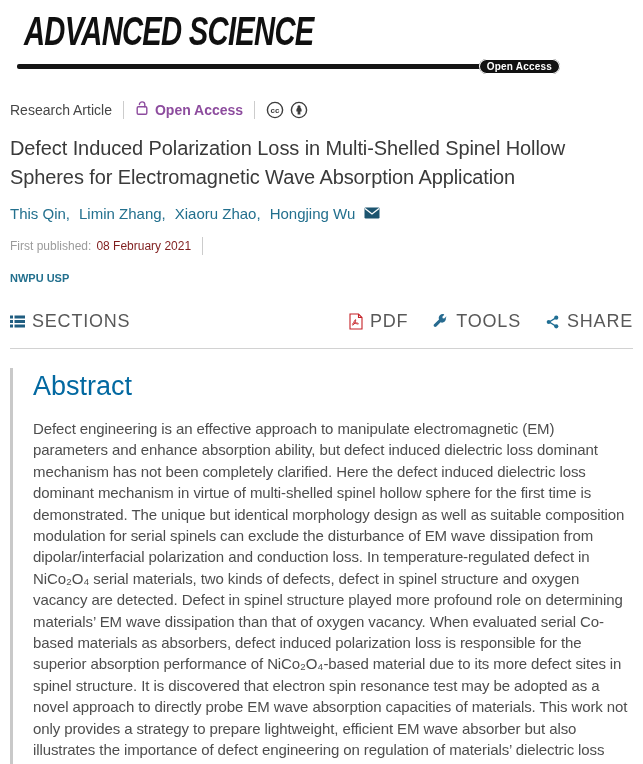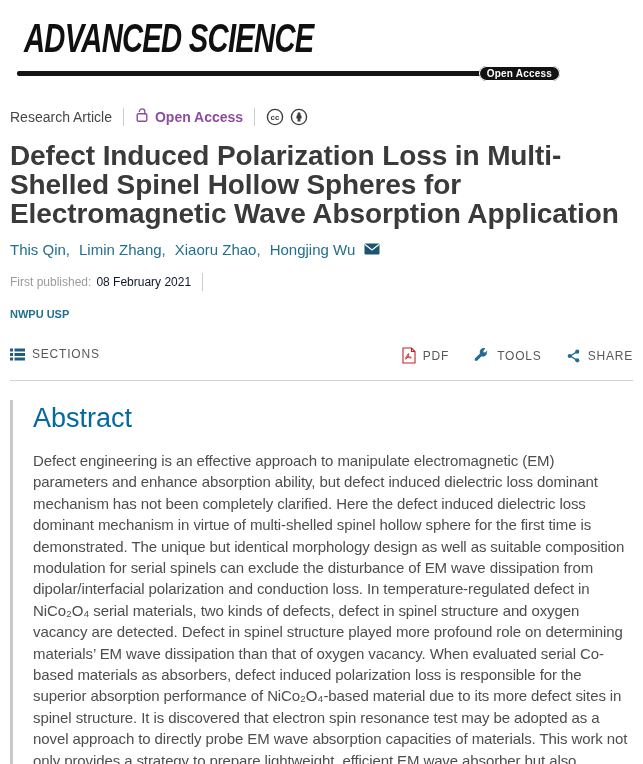--- a/index.html
+++ b/index.html
@@ -4,21 +4,21 @@
 <style>
   html,body{margin:0;padding:0;background:#fff;}
   body{
     width:643px;height:764px;overflow:hidden;
     font-family:"Liberation Sans","DejaVu Sans",sans-serif;
     -webkit-font-smoothing:antialiased;
   }
   .page{padding:0 10px;}
 
   
-  .journal-header{padding-top:19px;}
+  .journal-header{padding-top:12px;}
   .logo{
     margin-left:14px;
     font-size:40px;line-height:38px;font-weight:bold;font-style:italic;
     letter-spacing:-1px;color:#101010;white-space:nowrap;
     transform:scaleX(.73);transform-origin:left center;
   }
   .logo-rule{display:flex;align-items:center;margin:9px 73px 0 7px;}
   .rule-bar{flex:1;height:5px;background:#141414;border-radius:2px;}
   .oa-badge{
     flex:0 0 auto;background:#121212;color:#fff;font-size:10px;font-weight:bold;
@@ -28,37 +28,37 @@
 
   
   .meta-row{display:flex;align-items:center;margin-top:26px;font-size:14px;color:#464646;}
   .vdiv{width:1px;height:18px;background:#ccc;margin:0 11px;flex:0 0 auto;}
   .oa-link{display:inline-flex;align-items:center;gap:6px;color:#8d4c9e;font-weight:bold;cursor:pointer;}
   .cc-icons{display:inline-flex;align-items:center;gap:6px;}
   .cc-icons svg{display:block;cursor:pointer;}
 
   
   .title{
-    margin:15px 0 0 0;font-size:28px;line-height:29px;font-weight:700;
+    margin:15px 0 0 0;font-size:20px;line-height:29px;font-weight:400;
     color:#3a3a3a;max-width:628px;letter-spacing:-.1px;
   }
   .authors{margin-top:13px;font-size:15px;color:#23708e;display:flex;align-items:center;flex-wrap:wrap;}
   .author{margin-right:9px;cursor:pointer;}
   .author:last-of-type{margin-right:5px;}
   .envelope{display:inline-block;vertical-align:middle;cursor:pointer;}
 
   .pub-row{display:flex;align-items:center;margin-top:15px;font-size:12px;}
   .pub-label{color:#9b9b9b;margin-right:5px;}
-  .pub-date{color:#0f172a;}
+  .pub-date{color:#7f1d1d;}
   .doi-link{color:#2a68ab;text-decoration:none;cursor:pointer;}
 
   .affiliation{margin-top:17px;font-size:11px;font-weight:600;color:#23708e;cursor:pointer;}
 
   
-  .toolbar{display:flex;align-items:flex-start;margin-top:27px;font-size:12px;color:#585858;letter-spacing:.8px;}
+  .toolbar{display:flex;align-items:flex-end;margin-top:27px;font-size:18px;color:#585858;letter-spacing:.8px;}
   .tb-item{display:inline-flex;align-items:center;gap:7px;cursor:pointer;}
   .tb-right{margin-left:auto;display:inline-flex;align-items:center;gap:24px;}
   .tb-item svg{display:block;}
 
   .rule{border:none;border-top:1px solid #d2d2d2;margin:16px 0 0 0;}
 
   
   .abstract{
     margin-top:19px;border-left:3px solid #c9c9c9;
     padding:1px 4px 0 20px;min-height:400px;

